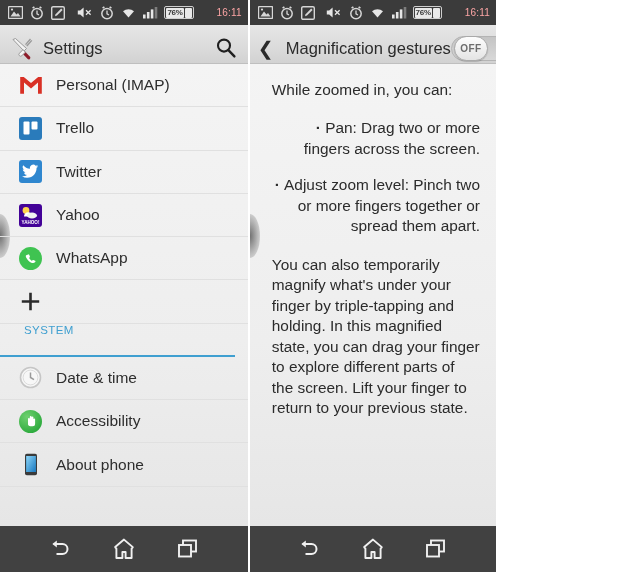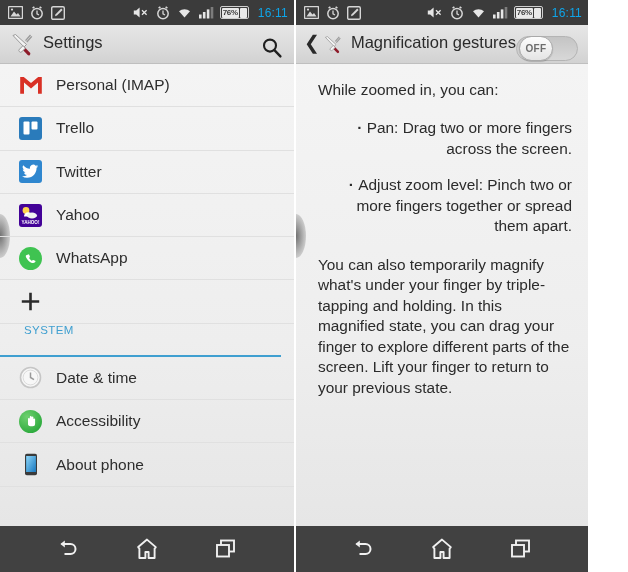--- a/index.html
+++ b/index.html
@@ -8,21 +8,21 @@
     background: #ffffff;
   }
   body {
     width: 628px;
     height: 572px;
     font-family: "Liberation Sans", sans-serif;
     overflow: hidden;
   }
   .screens {
     display: flex;
-    width: 588px;
+    width: 496px;
     height: 572px;
   }
   .phone {
     width: 314px;
     height: 572px;
     position: relative;
     display: flex;
     flex-direction: column;
     background: #f2f2f2;
     overflow: hidden;
@@ -36,24 +36,24 @@
     display: flex;
     align-items: center;
     padding: 0 6px 0 8px;
     box-sizing: border-box;
     flex: 0 0 25px;
   }
   .sb-left { display: flex; align-items: center; gap: 7px; }
   .sb-right { margin-left: auto; display: flex; align-items: center; gap: 6px; }
   .sb-ico { display: block; }
   .sb-time {
-    color: #0ea5e9;
-    font-size: 12px;
+    color: #fca5a5;
+    font-size: 10px;
     letter-spacing: 0.2px;
-    margin-left: 3px;
+    margin-left: 17px;
     font-family: "Liberation Sans", sans-serif;
   }
   .batt {
     display: flex;
     align-items: center;
     border: 1px solid #cfcfcf;
     border-radius: 2px;
     height: 13px;
     padding: 0 1px;
     box-sizing: border-box;
@@ -75,20 +75,21 @@
     border-radius: 1px;
   }
 
   
   .actionbar {
     height: 39px;
     flex: 0 0 39px;
     background: linear-gradient(to bottom, #e6e6e6 0%, #dcdcdc 55%, #d2d2d2 100%);
     border-bottom: 1px solid #bfbfbf;
     display: flex;
+    align-items: center;
     padding: 8px 10px 0 10px;
     box-sizing: border-box;
     position: relative;
   }
   .actionbar .title {
     font-size: 16.5px;
     color: #2b2b2b;
     margin-left: 9px;
     white-space: nowrap;
   }

